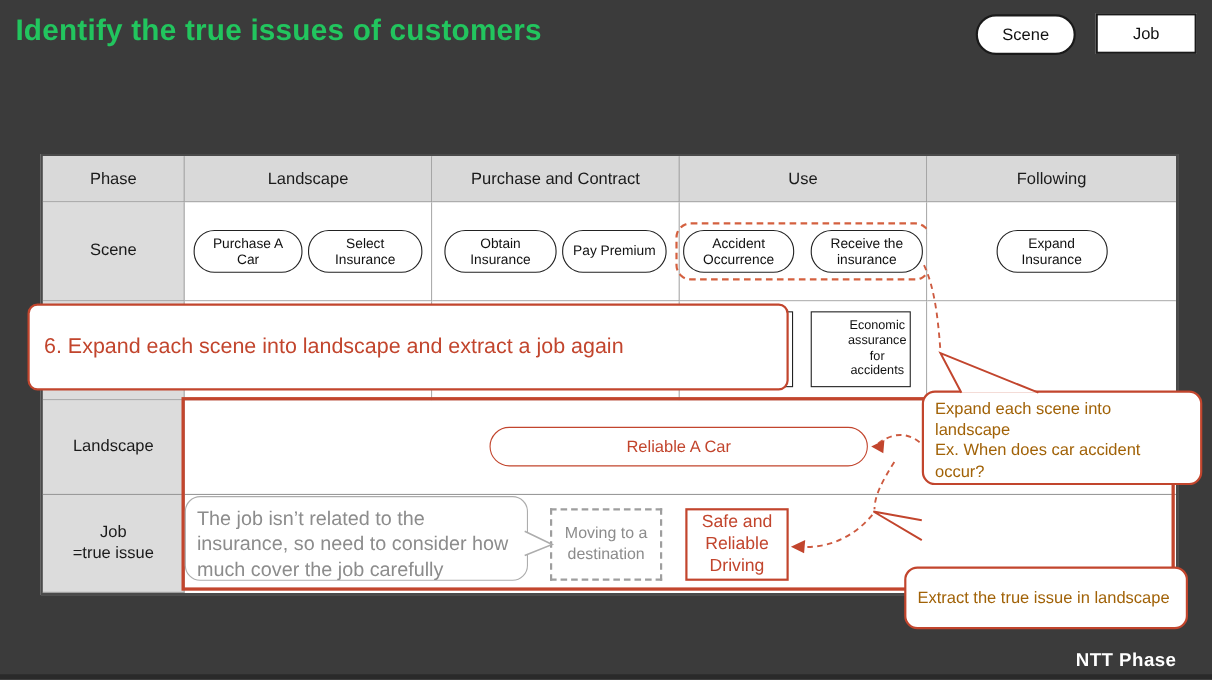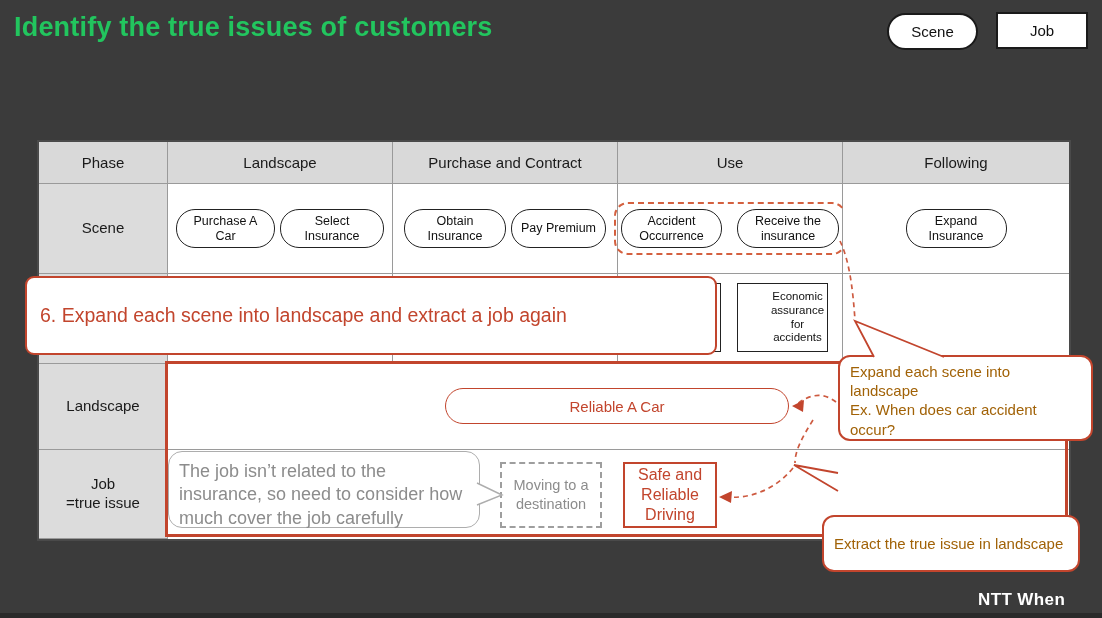--- a/index.html
+++ b/index.html
@@ -147,15 +147,15 @@
     <polygon points="792,406 804,400 803,412" fill="#C2452D"></polygon>
 
     <path d="M 813 420 C 803 436 795 450 795 463" fill="none" stroke="#CD5A40" stroke-width="1.7" stroke-dasharray="5 4"></path>
 
     <path d="M 838 473 L 794 465 L 838 491" fill="#FFFFFF" stroke="#C2452D" stroke-width="1.8"></path>
 
     <path d="M 793 468 C 775 490 750 499 726 497" fill="none" stroke="#CD5A40" stroke-width="1.7" stroke-dasharray="5 4"></path>
     <polygon points="719,497 732,491 731,503" fill="#C2452D"></polygon>
   </svg>
 
-  <div class="ntt-logo">NTT When</div>
+  <div class="ntt-logo">NTT Phase</div>
   <div class="bottombar"></div>
 </div>
 
 </body></html>

